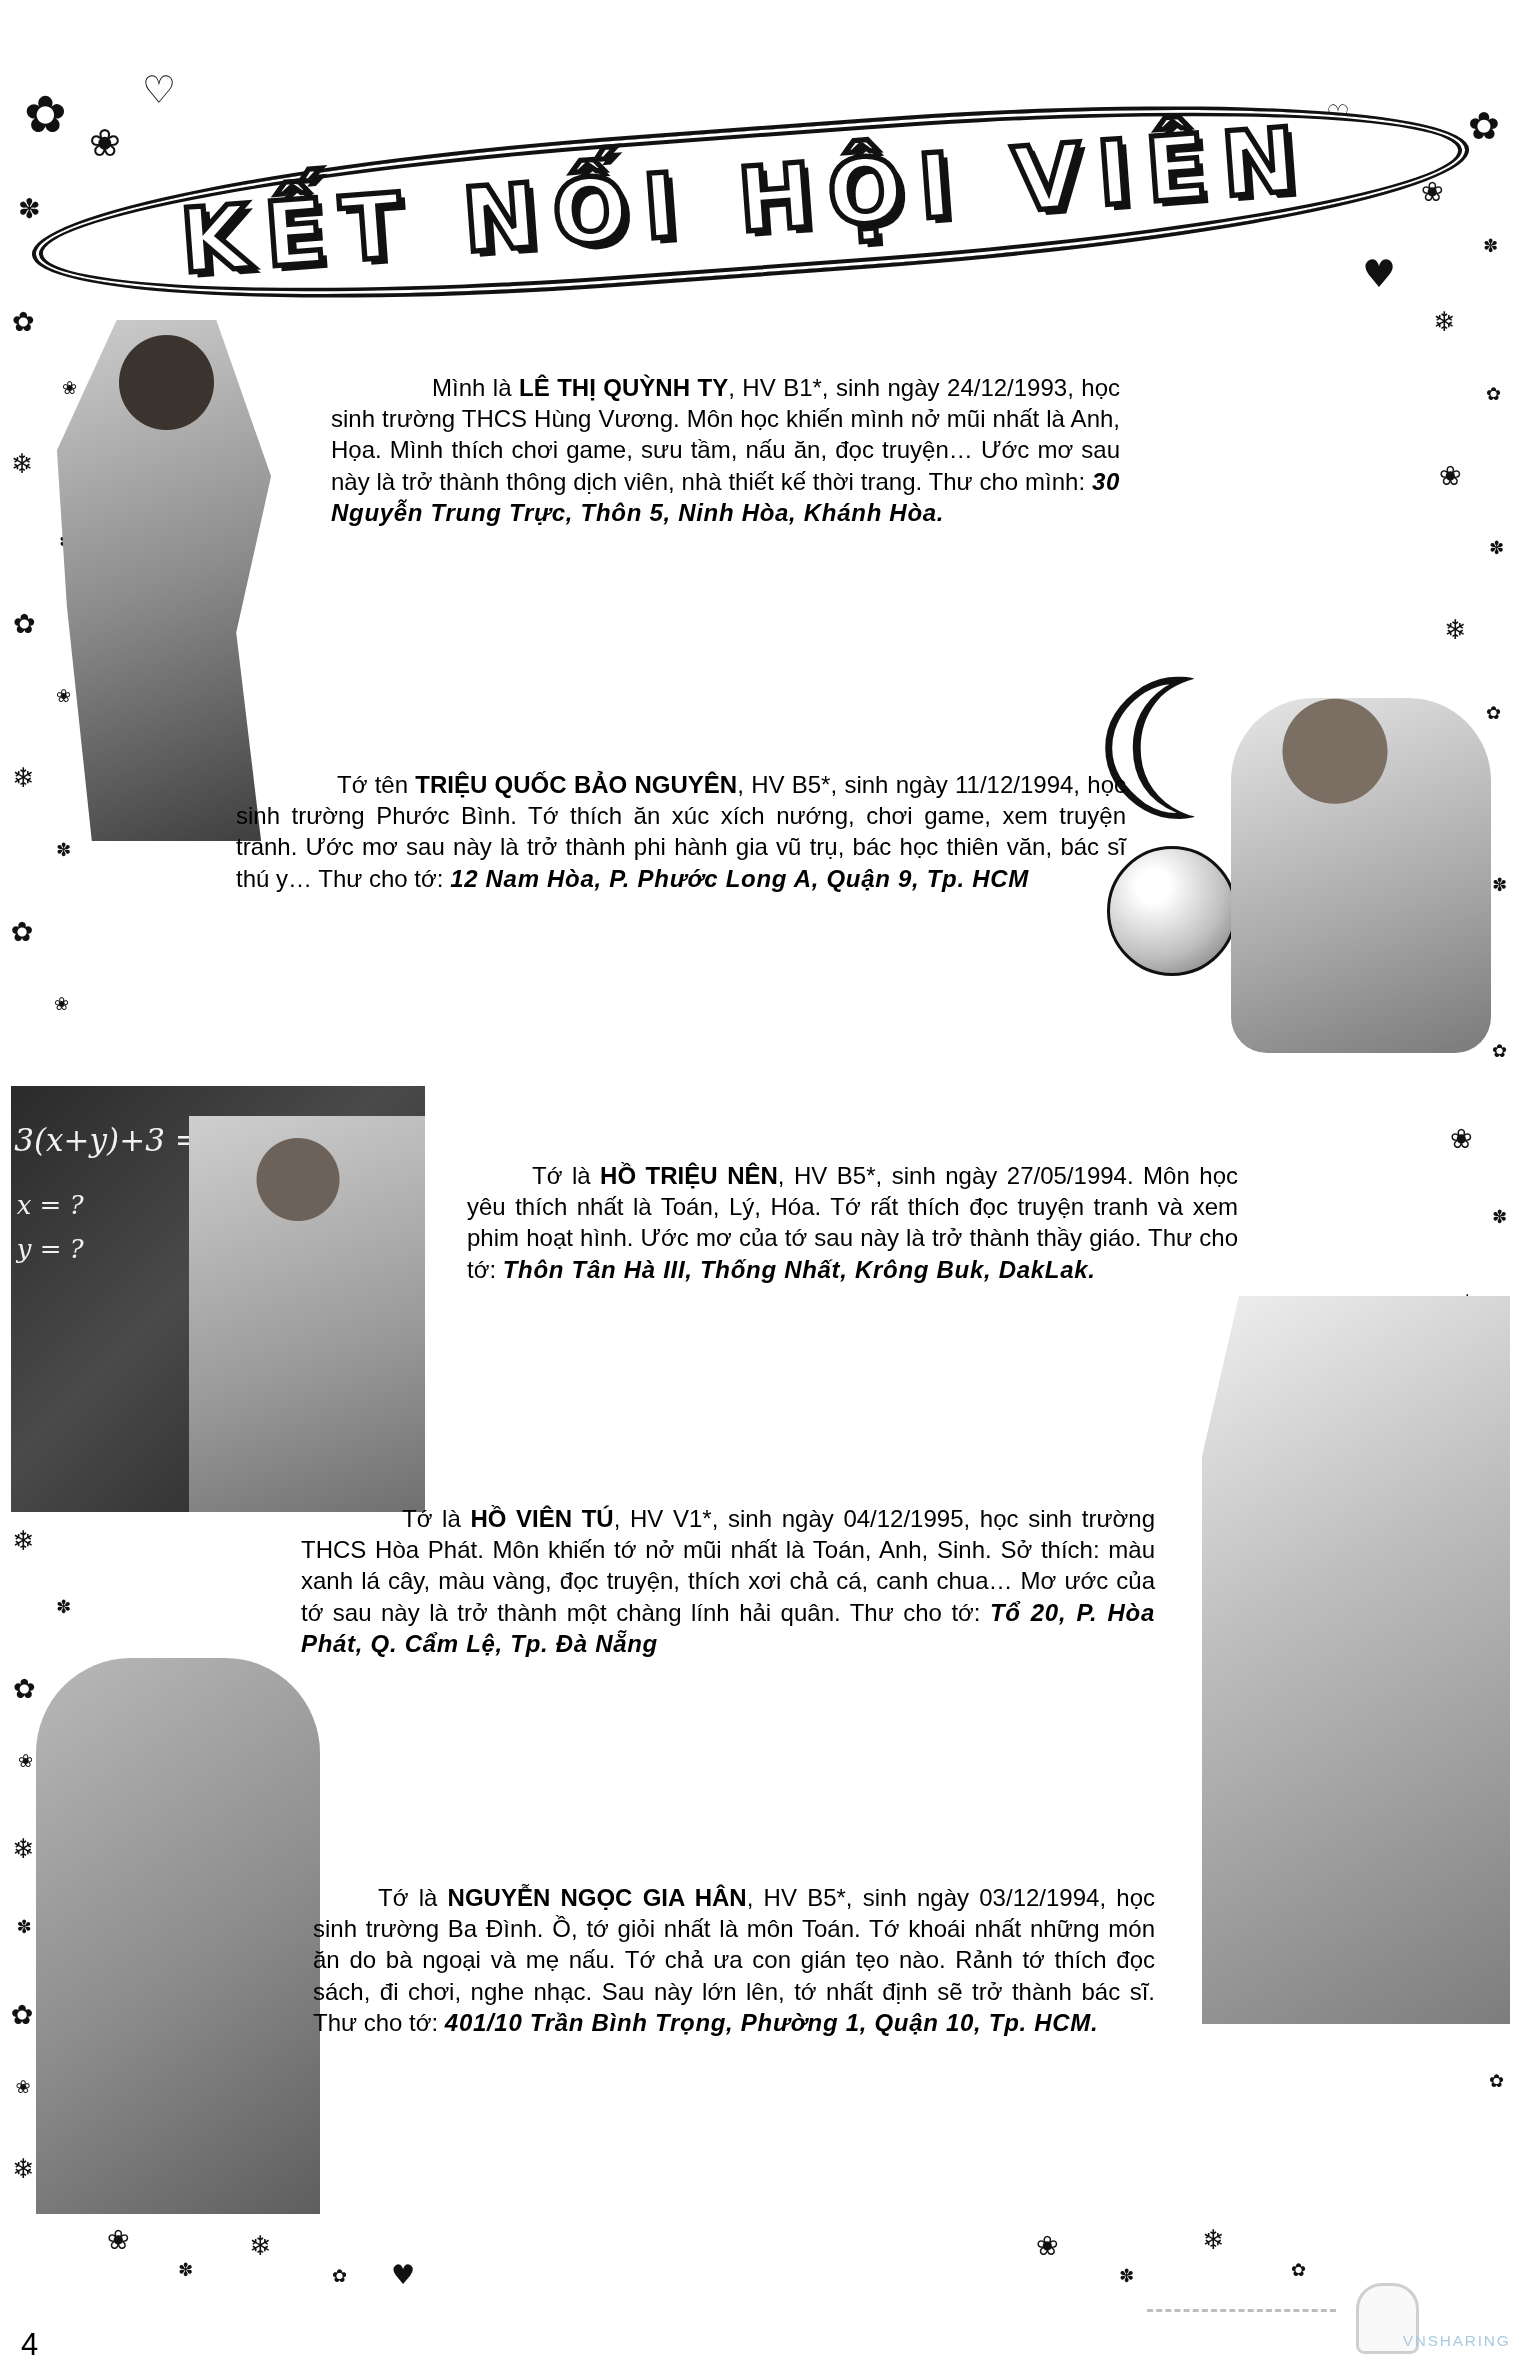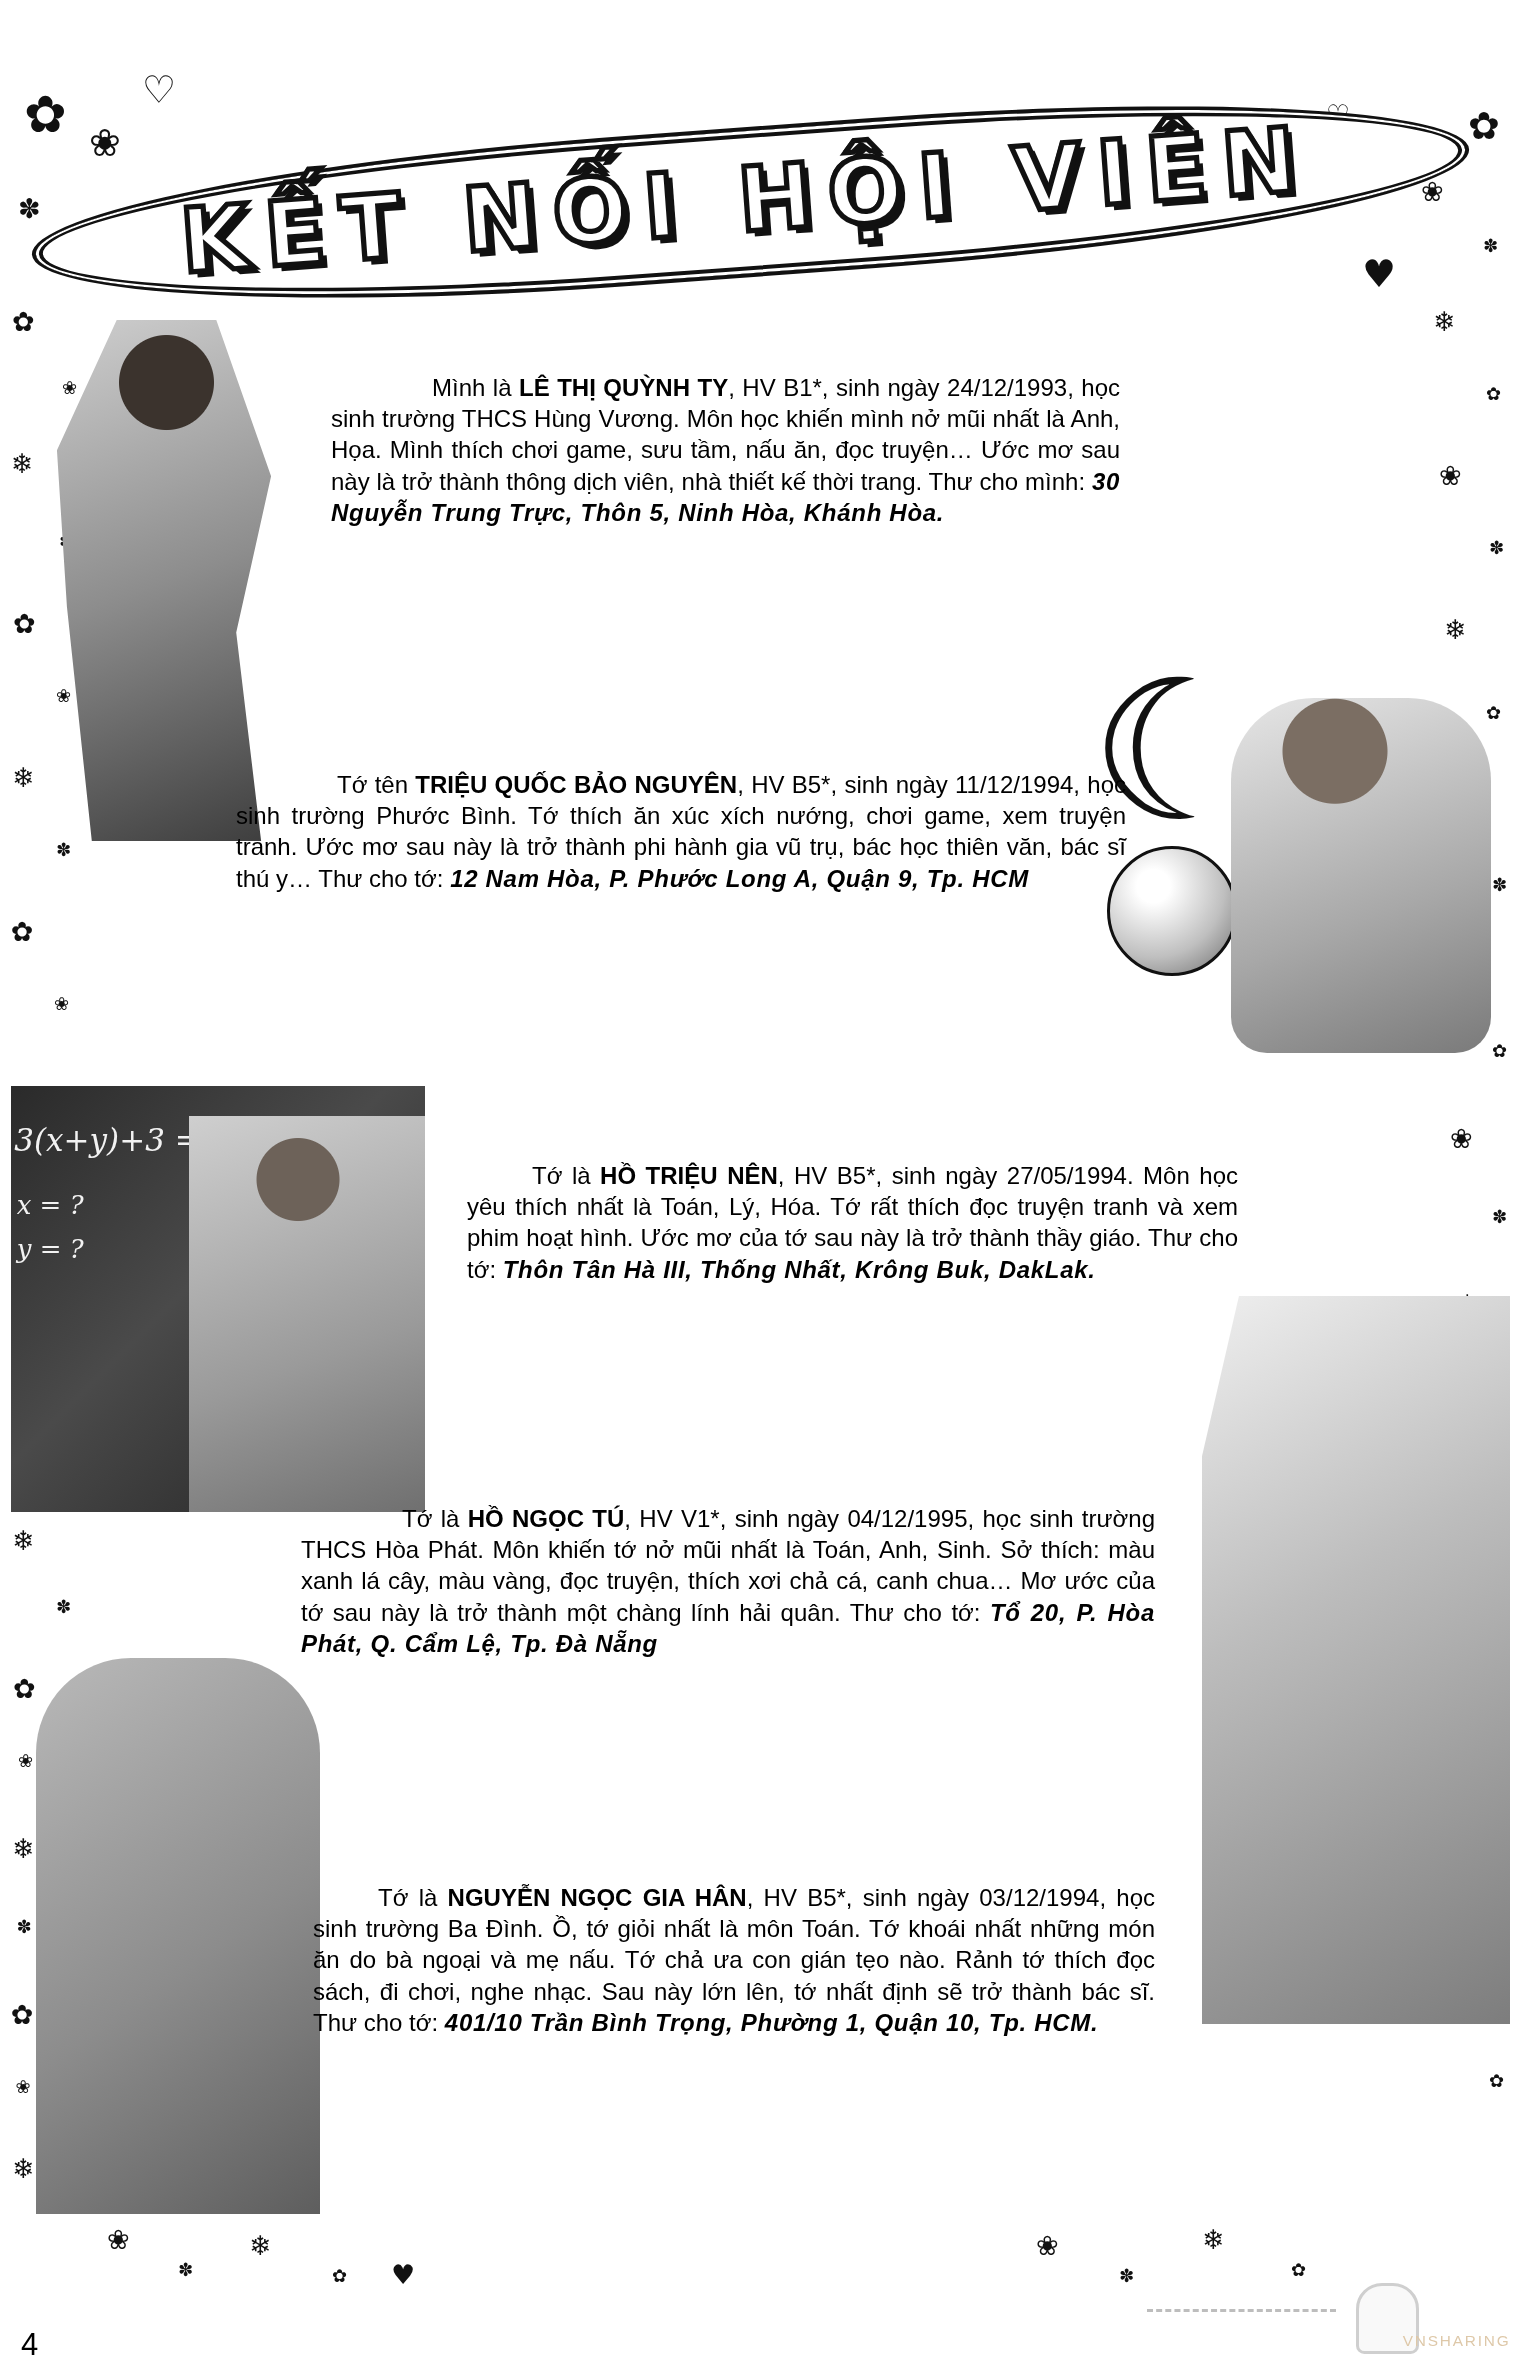--- a/index.html
+++ b/index.html
@@ -195,21 +195,21 @@
     bottom: 21px;
     width: 148px;
     height: 77px;
     opacity: .35;
   }
   .wm-text {
     position: absolute;
     right: 3.6px;
     bottom: 6px;
     font-size: 15.4px;
-    color: #a16207;
+    color: #0369a1;
     letter-spacing: 1.8px;
     font-family: "Liberation Sans", sans-serif;
     margin-left: 30px;
   }
   .wm-shape {
     position: absolute;
     right: 95px;
     bottom: 2.4px;
     width: 57px;
     height: 65px;
@@ -334,21 +334,21 @@
   </div>
 
   <div class="article entry-3">
     <p class="indent-sm">
       <span>Tớ là </span><span class="name">HỒ TRIỆU NÊN</span><span>, HV B5*, sinh ngày 27/05/1994. Môn học yêu thích nhất là Toán, Lý, Hóa. Tớ rất thích đọc truyện tranh và xem phim hoạt hình. Ước mơ của tớ sau này là trở thành thầy giáo. Thư cho tớ: </span><span class="addr">Thôn Tân Hà III, Thống Nhất, Krông Buk, DakLak.</span>
     </p>
   </div>
 
   <div class="article entry-4">
     <p class="indent">
-      <span>Tớ là </span><span class="name">HỒ NGỌC TÚ</span><span>, HV V1*, sinh ngày 04/12/1995, học sinh trường THCS Hòa Phát. Môn khiến tớ nở mũi nhất là Toán, Anh, Sinh. Sở thích: màu xanh lá cây, màu vàng, đọc truyện, thích xơi chả cá, canh chua… Mơ ước của tớ sau này là trở thành một chàng lính hải quân. Thư cho tớ: </span><span class="addr">Tổ 20, P. Hòa Phát, Q. Cẩm Lệ, Tp. Đà Nẵng</span>
+      <span>Tớ là </span><span class="name">HỒ VIÊN TÚ</span><span>, HV V1*, sinh ngày 04/12/1995, học sinh trường THCS Hòa Phát. Môn khiến tớ nở mũi nhất là Toán, Anh, Sinh. Sở thích: màu xanh lá cây, màu vàng, đọc truyện, thích xơi chả cá, canh chua… Mơ ước của tớ sau này là trở thành một chàng lính hải quân. Thư cho tớ: </span><span class="addr">Tổ 20, P. Hòa Phát, Q. Cẩm Lệ, Tp. Đà Nẵng</span>
     </p>
   </div>
 
   <div class="article entry-5">
     <p class="indent-sm">
       <span>Tớ là </span><span class="name">NGUYỄN NGỌC GIA HÂN</span><span>, HV B5*, sinh ngày 03/12/1994, học sinh trường Ba Đình. Ồ, tớ giỏi nhất là môn Toán. Tớ khoái nhất những món ăn do bà ngoại và mẹ nấu. Tớ chả ưa con gián tẹo nào. Rảnh tớ thích đọc sách, đi chơi, nghe nhạc. Sau này lớn lên, tớ nhất định sẽ trở thành bác sĩ. Thư cho tớ: </span><span class="addr">401/10 Trần Bình Trọng, Phường 1, Quận 10, Tp. HCM.</span>
     </p>
   </div>
 
   <div class="page-number">4</div>

